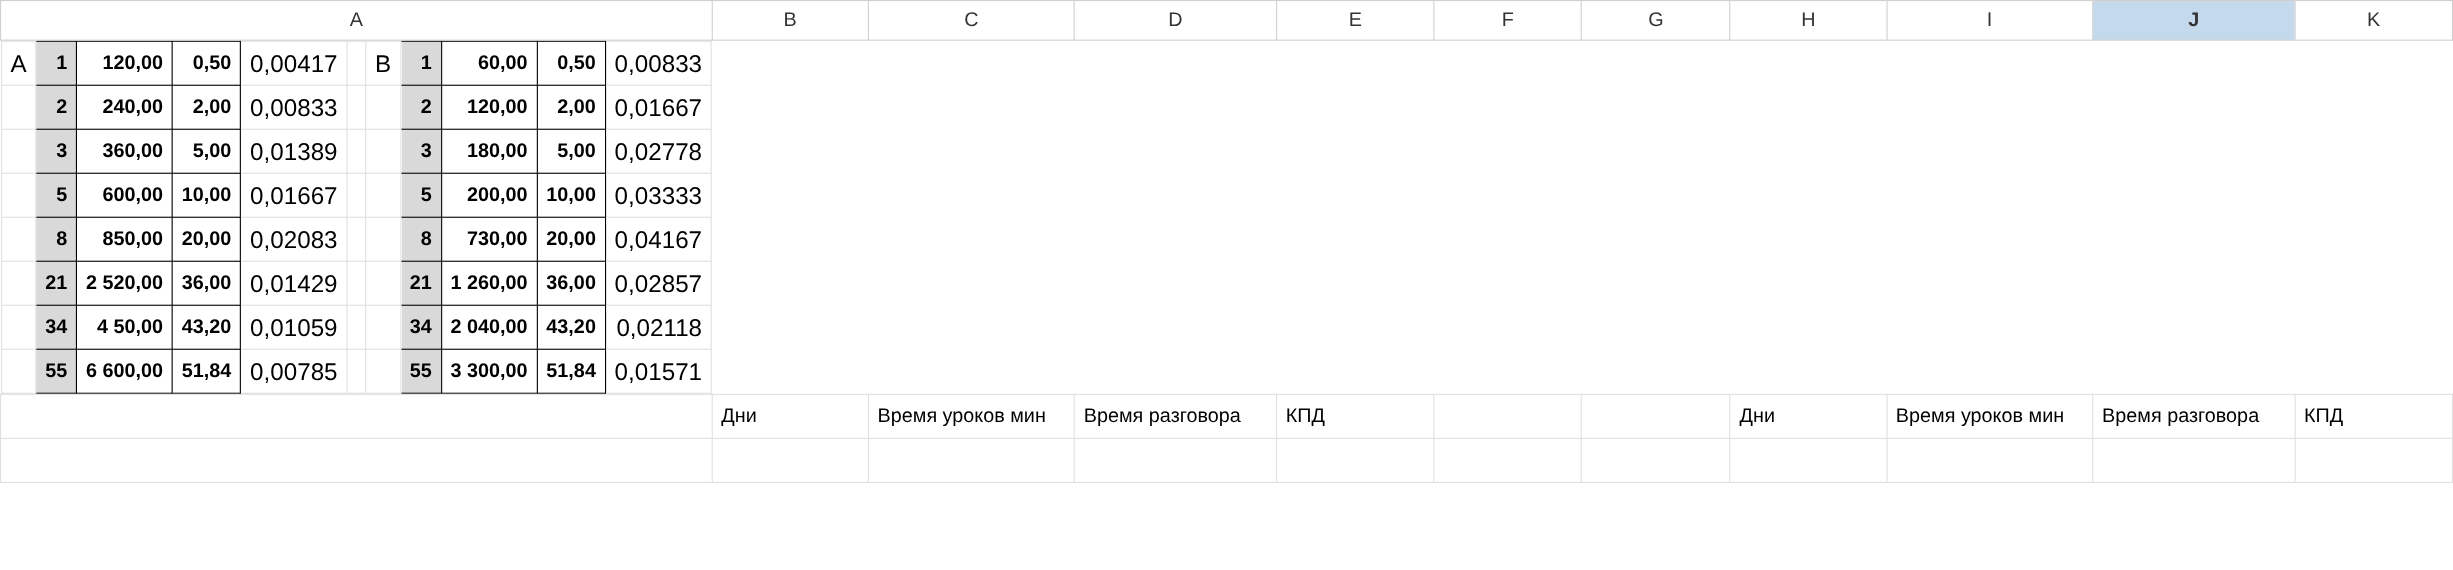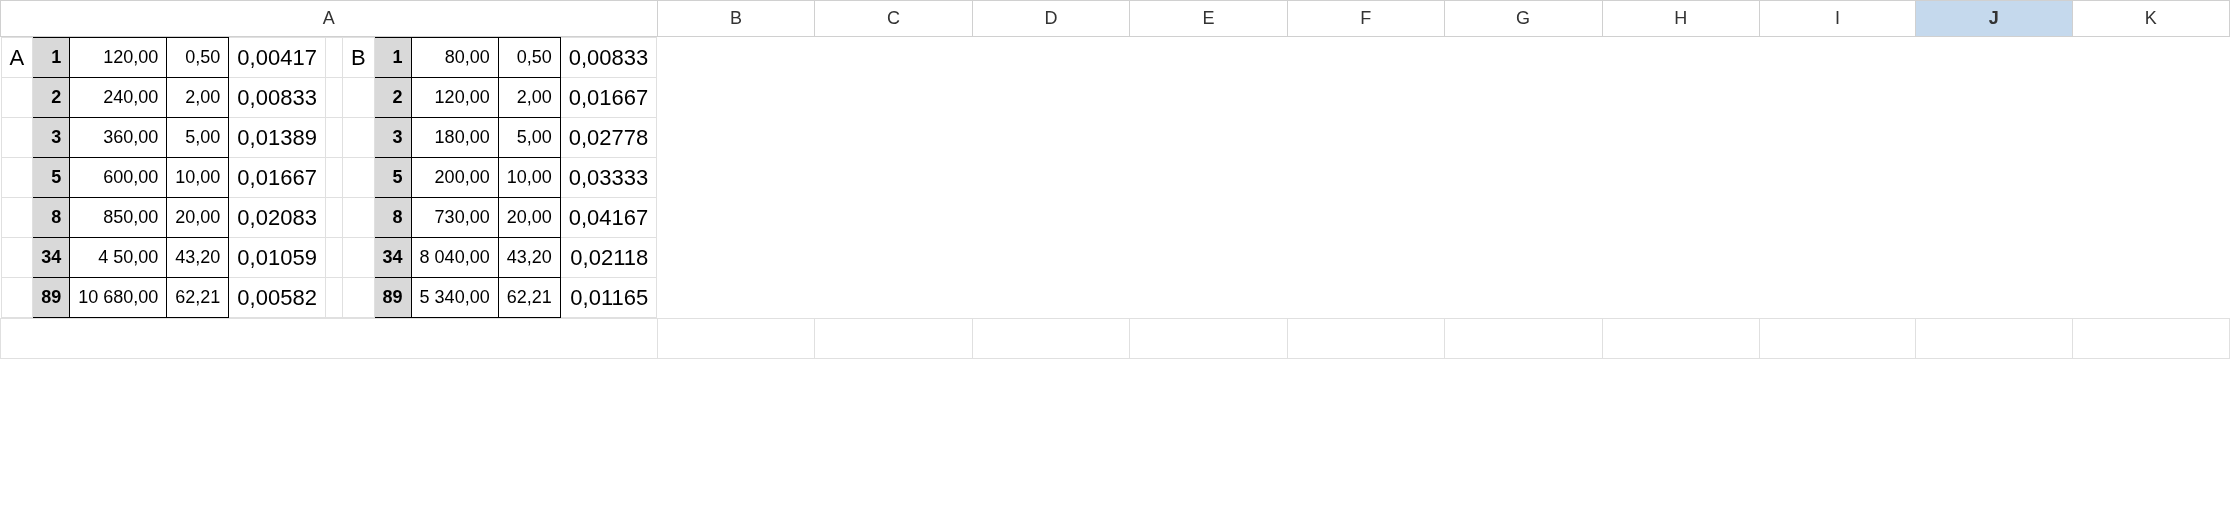--- a/index.html
+++ b/index.html
@@ -55,20 +55,21 @@
     .cell.col-K { width: 198px; }
     .cell.left { text-align: left; }
     .cell.right { text-align: right; }
     .cell.shaded {
       background: #d9d9d9;
       font-weight: bold;
       border: 1px solid #000;
     }
     .cell.bordered {
       border: 1px solid #000;
+      font-weight: bold;
     }
     .cell.large-font {
       font-size: 22px;
     }
   </style>
 </head>
 <body>
 
 <div class="spreadsheet">
   <div class="row header-row" id="header-row">
@@ -87,21 +88,21 @@
   <div id="data-rows">
       <div class="row">
         <div class="cell col-A left large-font">A</div>
         <div class="cell col-B right shaded">1</div>
         <div class="cell col-C right bordered">120,00</div>
         <div class="cell col-D right bordered">0,50</div>
         <div class="cell col-E right large-font">0,00417</div>
         <div class="cell col-F left"></div>
         <div class="cell col-G left large-font">B</div>
         <div class="cell col-H right shaded">1</div>
-        <div class="cell col-I right bordered">80,00</div>
+        <div class="cell col-I right bordered">60,00</div>
         <div class="cell col-J right bordered">0,50</div>
         <div class="cell col-K right large-font">0,00833</div>
       </div>
       <div class="row">
         <div class="cell col-A left large-font"></div>
         <div class="cell col-B right shaded">2</div>
         <div class="cell col-C right bordered">240,00</div>
         <div class="cell col-D right bordered">2,00</div>
         <div class="cell col-E right large-font">0,00833</div>
         <div class="cell col-F left"></div>
@@ -145,44 +146,70 @@
         <div class="cell col-E right large-font">0,02083</div>
         <div class="cell col-F left"></div>
         <div class="cell col-G left large-font"></div>
         <div class="cell col-H right shaded">8</div>
         <div class="cell col-I right bordered">730,00</div>
         <div class="cell col-J right bordered">20,00</div>
         <div class="cell col-K right large-font">0,04167</div>
       </div>
       <div class="row">
         <div class="cell col-A left large-font"></div>
+        <div class="cell col-B right shaded">21</div>
+        <div class="cell col-C right bordered">2 520,00</div>
+        <div class="cell col-D right bordered">36,00</div>
+        <div class="cell col-E right large-font">0,01429</div>
+        <div class="cell col-F left"></div>
+        <div class="cell col-G left large-font"></div>
+        <div class="cell col-H right shaded">21</div>
+        <div class="cell col-I right bordered">1 260,00</div>
+        <div class="cell col-J right bordered">36,00</div>
+        <div class="cell col-K right large-font">0,02857</div>
+      </div>
+      <div class="row">
+        <div class="cell col-A left large-font"></div>
         <div class="cell col-B right shaded">34</div>
         <div class="cell col-C right bordered">4 50,00</div>
         <div class="cell col-D right bordered">43,20</div>
         <div class="cell col-E right large-font">0,01059</div>
         <div class="cell col-F left"></div>
         <div class="cell col-G left large-font"></div>
         <div class="cell col-H right shaded">34</div>
-        <div class="cell col-I right bordered">8 040,00</div>
+        <div class="cell col-I right bordered">2 040,00</div>
         <div class="cell col-J right bordered">43,20</div>
         <div class="cell col-K right large-font">0,02118</div>
       </div>
       <div class="row">
         <div class="cell col-A left large-font"></div>
-        <div class="cell col-B right shaded">89</div>
-        <div class="cell col-C right bordered">10 680,00</div>
-        <div class="cell col-D right bordered">62,21</div>
-        <div class="cell col-E right large-font">0,00582</div>
-        <div class="cell col-F left"></div>
-        <div class="cell col-G left large-font"></div>
-        <div class="cell col-H right shaded">89</div>
-        <div class="cell col-I right bordered">5 340,00</div>
-        <div class="cell col-J right bordered">62,21</div>
-        <div class="cell col-K right large-font">0,01165</div>
-      </div>
+        <div class="cell col-B right shaded">55</div>
+        <div class="cell col-C right bordered">6 600,00</div>
+        <div class="cell col-D right bordered">51,84</div>
+        <div class="cell col-E right large-font">0,00785</div>
+        <div class="cell col-F left"></div>
+        <div class="cell col-G left large-font"></div>
+        <div class="cell col-H right shaded">55</div>
+        <div class="cell col-I right bordered">3 300,00</div>
+        <div class="cell col-J right bordered">51,84</div>
+        <div class="cell col-K right large-font">0,01571</div>
+      </div>
+    </div>
+  <div class="row" id="footer-row">
+      <div class="cell col-A left"></div>
+      <div class="cell col-B left">Дни</div>
+      <div class="cell col-C left">Время уроков мин</div>
+      <div class="cell col-D left">Время разговора</div>
+      <div class="cell col-E left">КПД</div>
+      <div class="cell col-F left"></div>
+      <div class="cell col-G left"></div>
+      <div class="cell col-H left">Дни</div>
+      <div class="cell col-I left">Время уроков мин</div>
+      <div class="cell col-J left">Время разговора</div>
+      <div class="cell col-K left">КПД</div>
     </div>
   <div class="row" id="empty-row">
       <div class="cell col-A"></div>
       <div class="cell col-B"></div>
       <div class="cell col-C"></div>
       <div class="cell col-D"></div>
       <div class="cell col-E"></div>
       <div class="cell col-F"></div>
       <div class="cell col-G"></div>
       <div class="cell col-H"></div>

